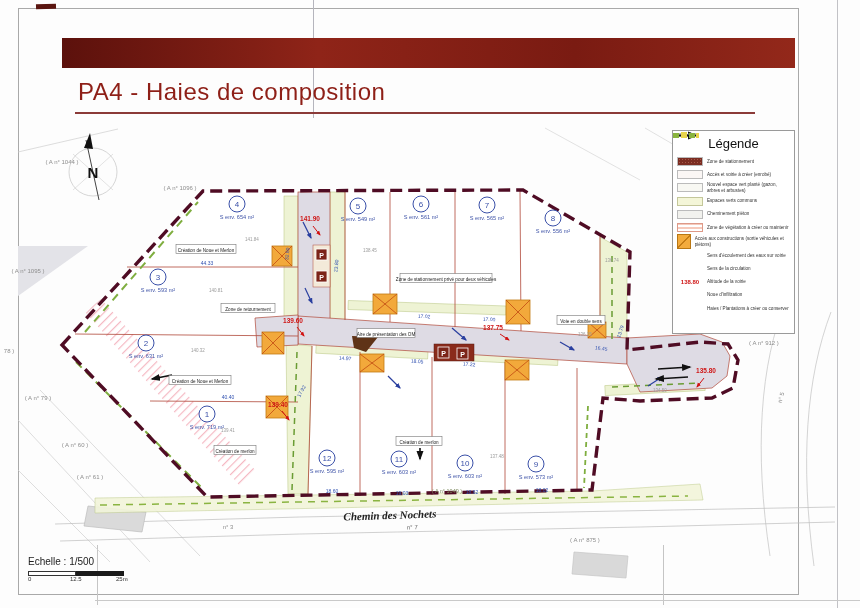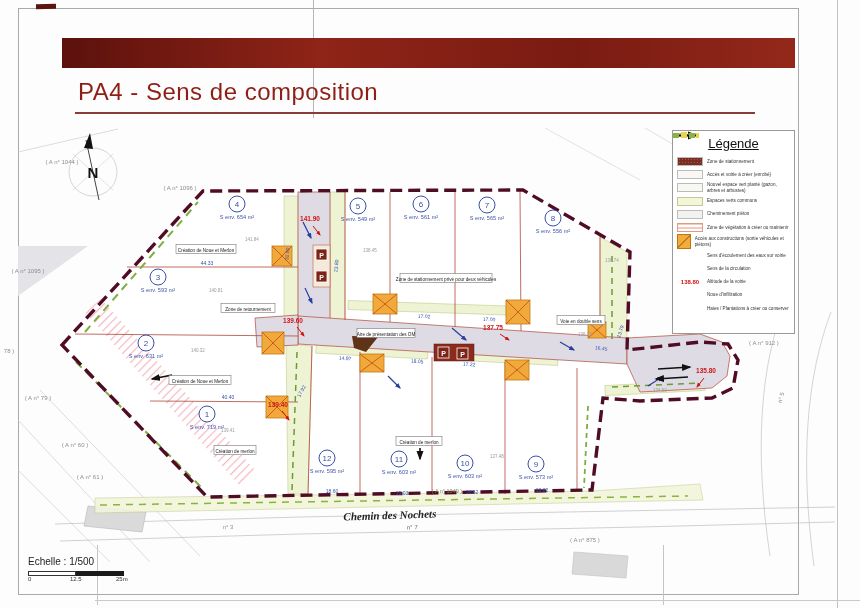--- a/index.html
+++ b/index.html
@@ -24,21 +24,21 @@
   .boxlab{font-size:4.6px;fill:#222;text-anchor:middle;}
   .pm{font-size:7px;font-weight:bold;fill:#fff;text-anchor:middle;}
   .street{font-size:11px;font-style:italic;font-weight:bold;fill:#222;
           font-family:"Liberation Serif",serif;text-anchor:middle;}
   .streetno{font-size:6px;fill:#666;text-anchor:middle;}
   .north-n{font-size:15px;font-weight:bold;fill:#111;text-anchor:middle;}
   .p1049{font-size:5.5px;fill:#7d8a5e;text-anchor:middle;}
   
   .legend{position:absolute;left:672px;top:130px;width:121px;height:202px;background:#fff;
           border:1px solid #9a9a9a;z-index:5;}
-  .legend-title{font-size:13px;color:#111;text-align:center;margin:5px 0 4px;text-decoration:underline;}
+  .legend-title{font-size:13px;color:#111;text-align:center;margin:5px 0 4px;}
   .lrow{display:flex;align-items:center;gap:4px;min-height:13.2px;padding:0 4px;}
   .llab{font-size:4.6px;color:#333;line-height:1.25;}
   .sw{width:26px;height:9px;flex:0 0 auto;border:0.5px solid #bbb;box-sizing:border-box;}
   .sw1{background-color:#7b2d22;background-image:radial-gradient(#a85a4a 0.6px,transparent 0.7px);background-size:3px 3px;}
   .sw2{background:#fbf7f5;}
   .sw3{background:#f8f8f3;}
   .sw4{background:#f4f6d8;border-color:#c4c79a;}
   .sw5{background:#f2f2ee;}
   .sw6{background:repeating-linear-gradient(180deg,#f6cabb 0 1.5px,#fff 1.5px 3.5px);border-color:#dd9988;}
   .sw7{width:13px;height:13px;border:0.5px solid #b97713;
@@ -61,21 +61,21 @@
 
   <div class="frame"></div>
   <div class="vline" style="left:313px;top:0;height:118px;"></div>
   <div class="vline" style="left:97px;top:545px;height:60px;background:#c5c5c5;"></div>
   <div class="vline" style="left:663px;top:545px;height:60px;background:#c5c5c5;"></div>
   <div class="vline" style="left:837px;top:0;height:608px;background:#c2c2c6;"></div>
   <div class="hline" style="left:95px;top:600px;width:765px;"></div>
 
   <div class="banner"></div>
   <div class="banner-notch"></div>
-  <div class="title">PA4 - Sens de composition</div>
+  <div class="title">PA4 - Haies de composition</div>
   <div class="title-rule"></div>
 
   <svg width="860" height="608" viewBox="0 0 860 608">
     <defs>
       <pattern id="hatchPink" width="6" height="6" patternUnits="userSpaceOnUse" patternTransform="rotate(45)">
         <line x1="0" y1="0" x2="0" y2="6" stroke="#f2a7b4" stroke-width="2.4"></line>
       </pattern>
       <marker id="mB" markerWidth="6" markerHeight="6" refX="4" refY="2" orient="auto">
         <path d="M0,0 L5,2 L0,4 Z" fill="#2a3f9f"></path>
       </marker>

